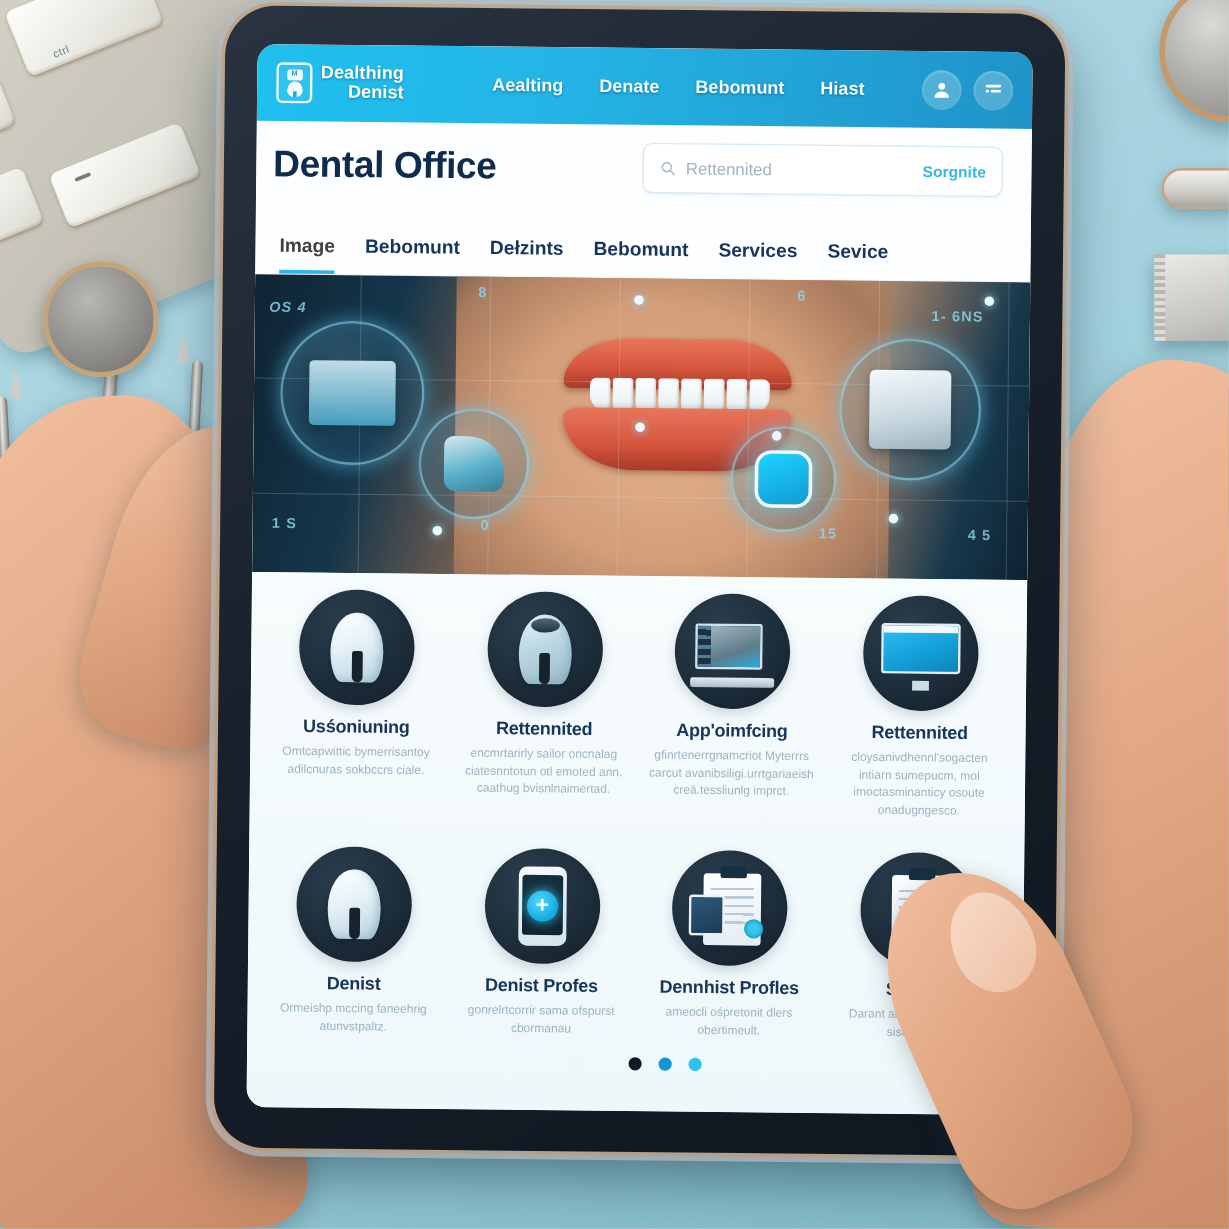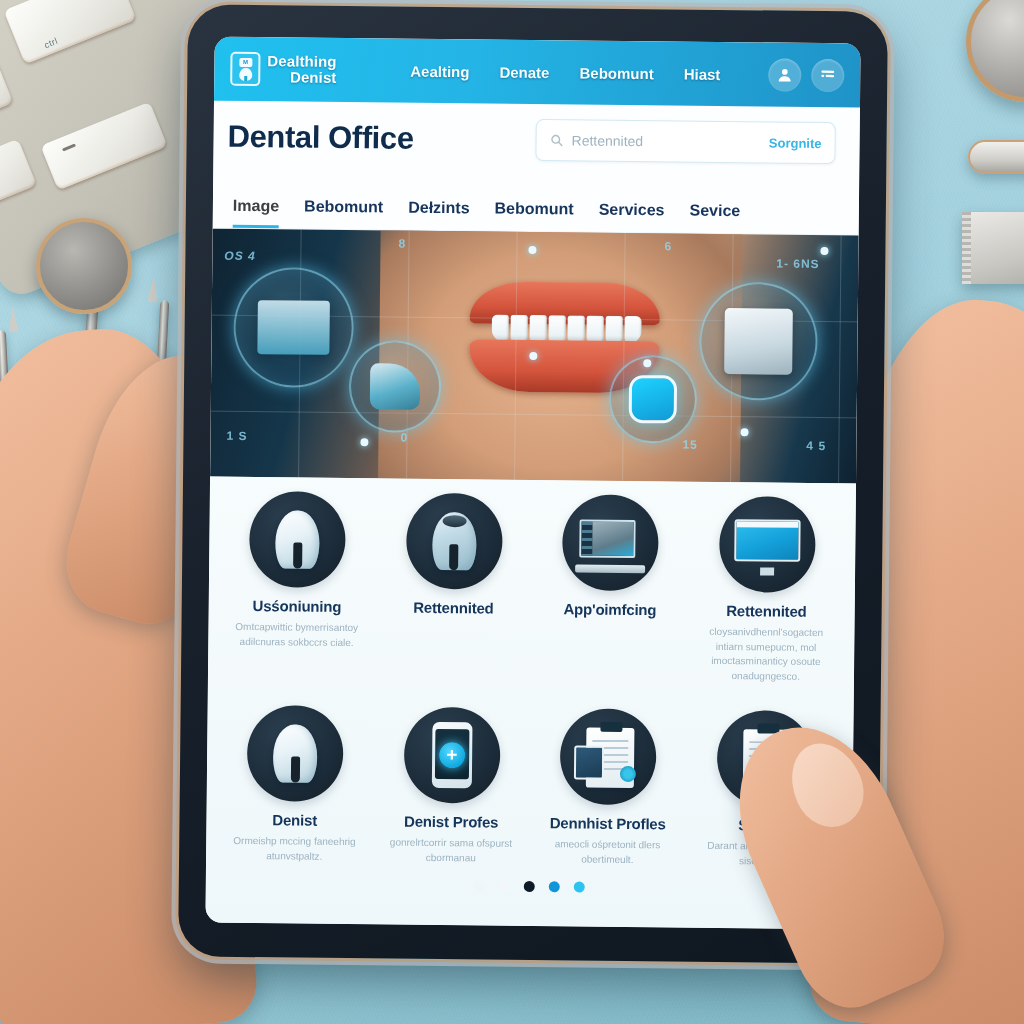--- a/index.html
+++ b/index.html
@@ -623,33 +623,35 @@
         </div>
         <div class="card-title">Usśoniuning</div>
         <div class="card-desc">Omtcapwittic bymerrisantoy adilcnuras sokbccrs ciale.</div>
       </div>
 
       <div class="card">
         <div class="card-icon">
           <div class="g-tooth crowned"></div>
         </div>
         <div class="card-title">Rettennited</div>
+        <div class="card-desc">encmrtarirly sailor oncnalag ciatesnntotun otl emoted ann. caathug bvisnlnaimertad.</div>
       </div>
 
       <div class="card">
         <div class="card-icon">
           <div class="g-laptop">
             <div class="lscreen">
                 <div class="lside"></div>
                 <div class="lmain"></div>
               </div>
             <div class="lbase"></div>
           </div>
         </div>
         <div class="card-title">App'oimfcing</div>
+        <div class="card-desc">gfinrtenerrgnamcriot Myterrrs carcut avanibsiligi.urrtgariaeish creà.tessliunlg imprct.</div>
       </div>
 
       <div class="card">
         <div class="card-icon">
           <div class="g-monitor">
               <div class="mscreen"></div>
               <div class="mstand"></div>
             </div>
         </div>
         <div class="card-title">Rettennited</div>

